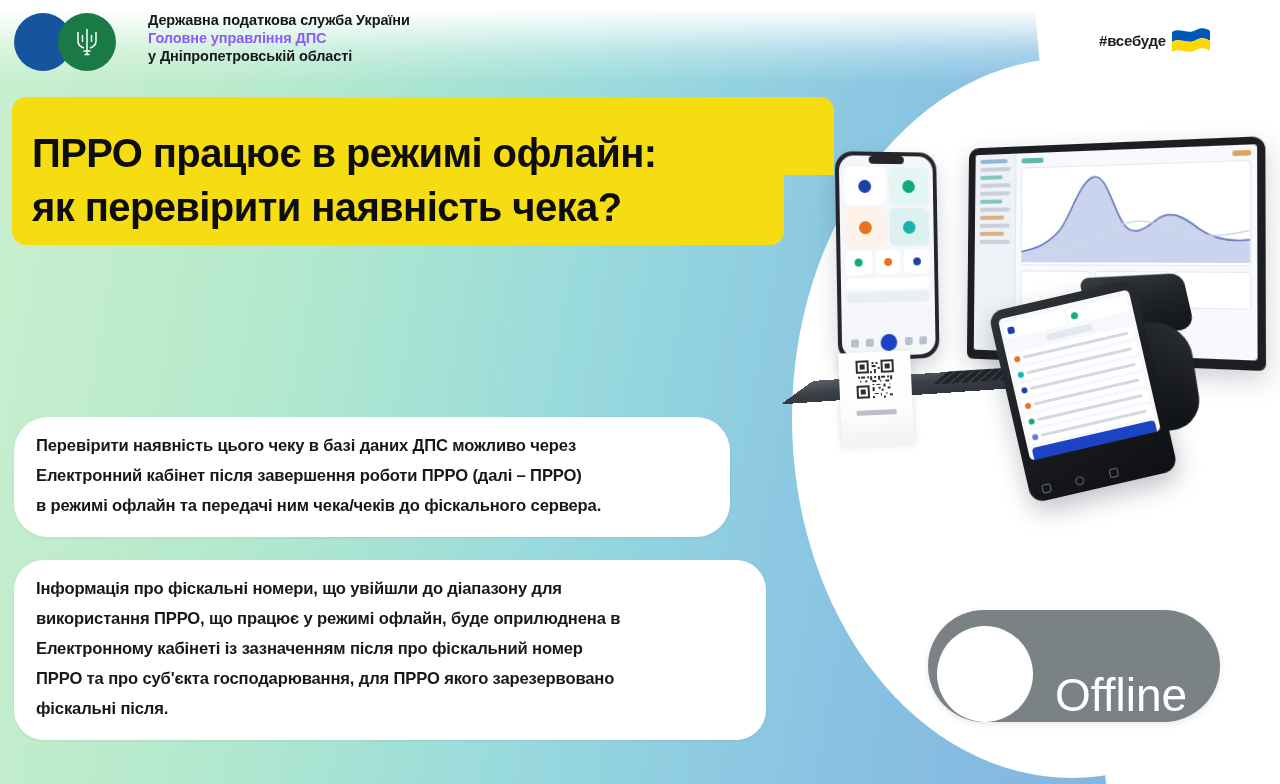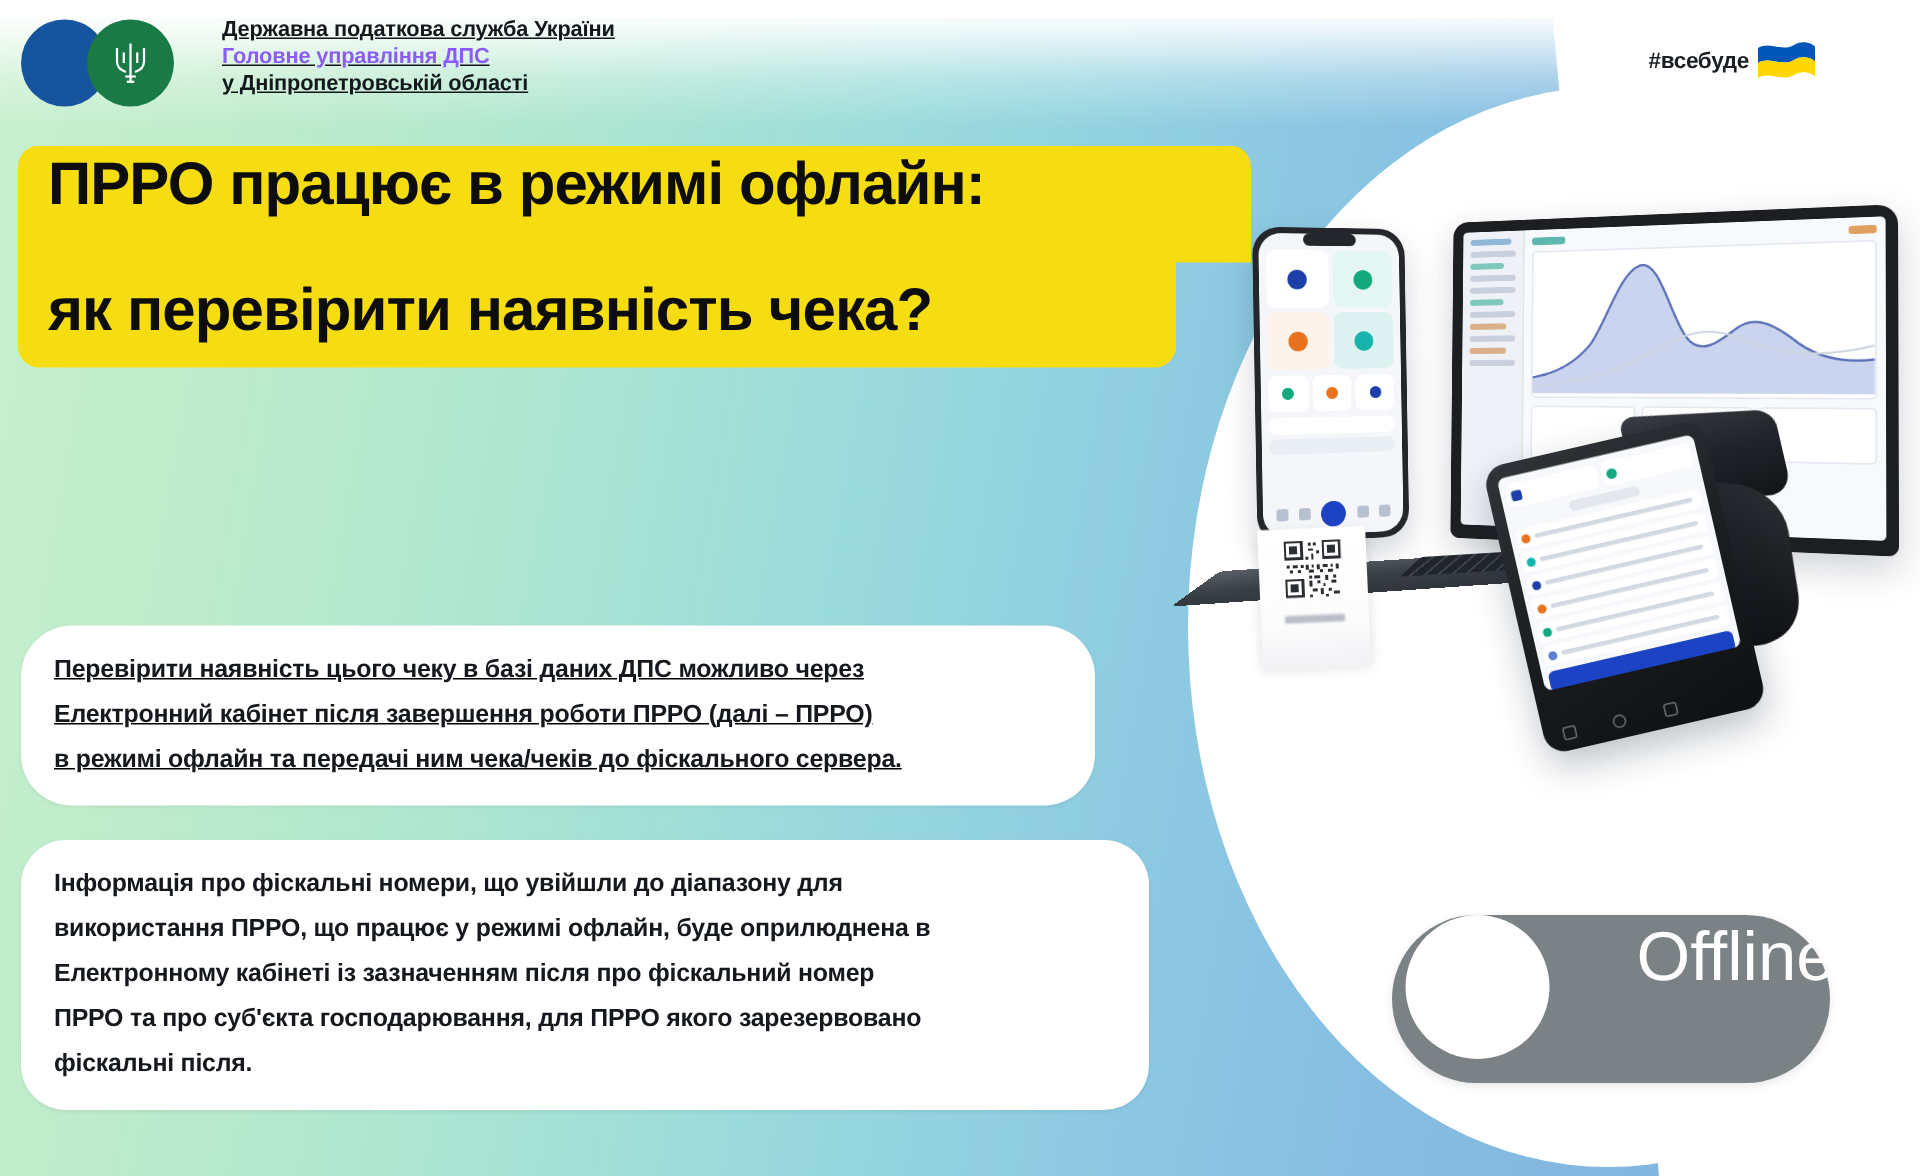--- a/index.html
+++ b/index.html
@@ -71,21 +71,20 @@
   .logo-circle-green {
     position:absolute; left:44px; top:0; width:58px; height:58px;
     border-radius:50%; background:#1a7a46;
     display:flex; align-items:center; justify-content:center;
   }
   .trident { width:26px; height:32px; display:block; }
 
   .org-text {
     position:absolute; left:148px; top:12px;
     color:#111418;
-    text-decoration:underline;
   }
   .org-line1 {
     font-size:14.5px; font-weight:bold; letter-spacing:-0.1px;
     line-height:17px; color:#14181d; white-space:nowrap;
   }
   .org-line2 {
     font-size:14.5px; font-weight:bold; letter-spacing:-0.1px;
     line-height:18px; margin-top:0; color:#8b5cf6; white-space:nowrap;
   }
   .org-line3 {
@@ -120,37 +119,37 @@
   .title-shape-fill {
     position:absolute; left:0; top:50px; width:760px; height:40px;
     background:#f5dd12;
   }
   .title-line {
     position:absolute; left:20px;
     font-size:40px; font-weight:bold; color:#0d0d0d;
     letter-spacing:-0.6px; white-space:nowrap; line-height:1;
     z-index:3;
   }
-  .title-line-1 { top:6px; }
+  .title-line-1 { top:36px; }
   .title-line-2 { top:90px; }
 
   
   .card {
     position:absolute; left:14px; z-index:12;
     background:#ffffff;
     border-radius:32px;
     padding:14px 26px 16px 22px;
     box-shadow:0 1px 3px rgba(0,0,0,0.06);
   }
   .card-line {
     font-size:16.6px; font-weight:bold; color:#15181c;
     line-height:30px; letter-spacing:-0.15px; white-space:nowrap;
   }
   #card-1 { top:283px; width:760px; border-radius:34px; }
-  #card-2 { top:417px; width:716px; border-radius:34px;text-decoration:underline; }
+  #card-2 { top:417px; width:716px; border-radius:34px; }
   #card-3 { top:560px; width:752px; border-radius:30px; }
 
   
   .devices { position:absolute; left:800px; top:120px; width:470px; height:440px; z-index:14; }
 
   .laptop-screen {
     position:absolute; left:168px; top:28px;
     width:278px; height:210px;
     background:#1c1e22;
     border-radius:10px 12px 6px 6px;
@@ -300,24 +299,23 @@
     border-radius:8px 30px 40px 16px;
     transform:skewY(14deg) rotate(4deg);
   }
 
   
   .offline-toggle {
     position:absolute; left:928px; top:610px; z-index:16;
     width:292px; height:112px;
     background:#7b8286;
     border-radius:56px;
-    display:flex; align-items:flex-start;
+    display:flex; align-items:flex-end;
     padding-left:9px;
     box-shadow:0 2px 6px rgba(50,60,70,0.12);
-    gap:36px;
   }
   .toggle-knob {
     width:96px; height:96px; border-radius:50%; background:#ffffff; flex:none;
   }
   .toggle-label {
     margin-left:22px; color:#ffffff;
     font-size:46px; font-weight:normal; letter-spacing:0px;
   }
 </style>
 </head>

